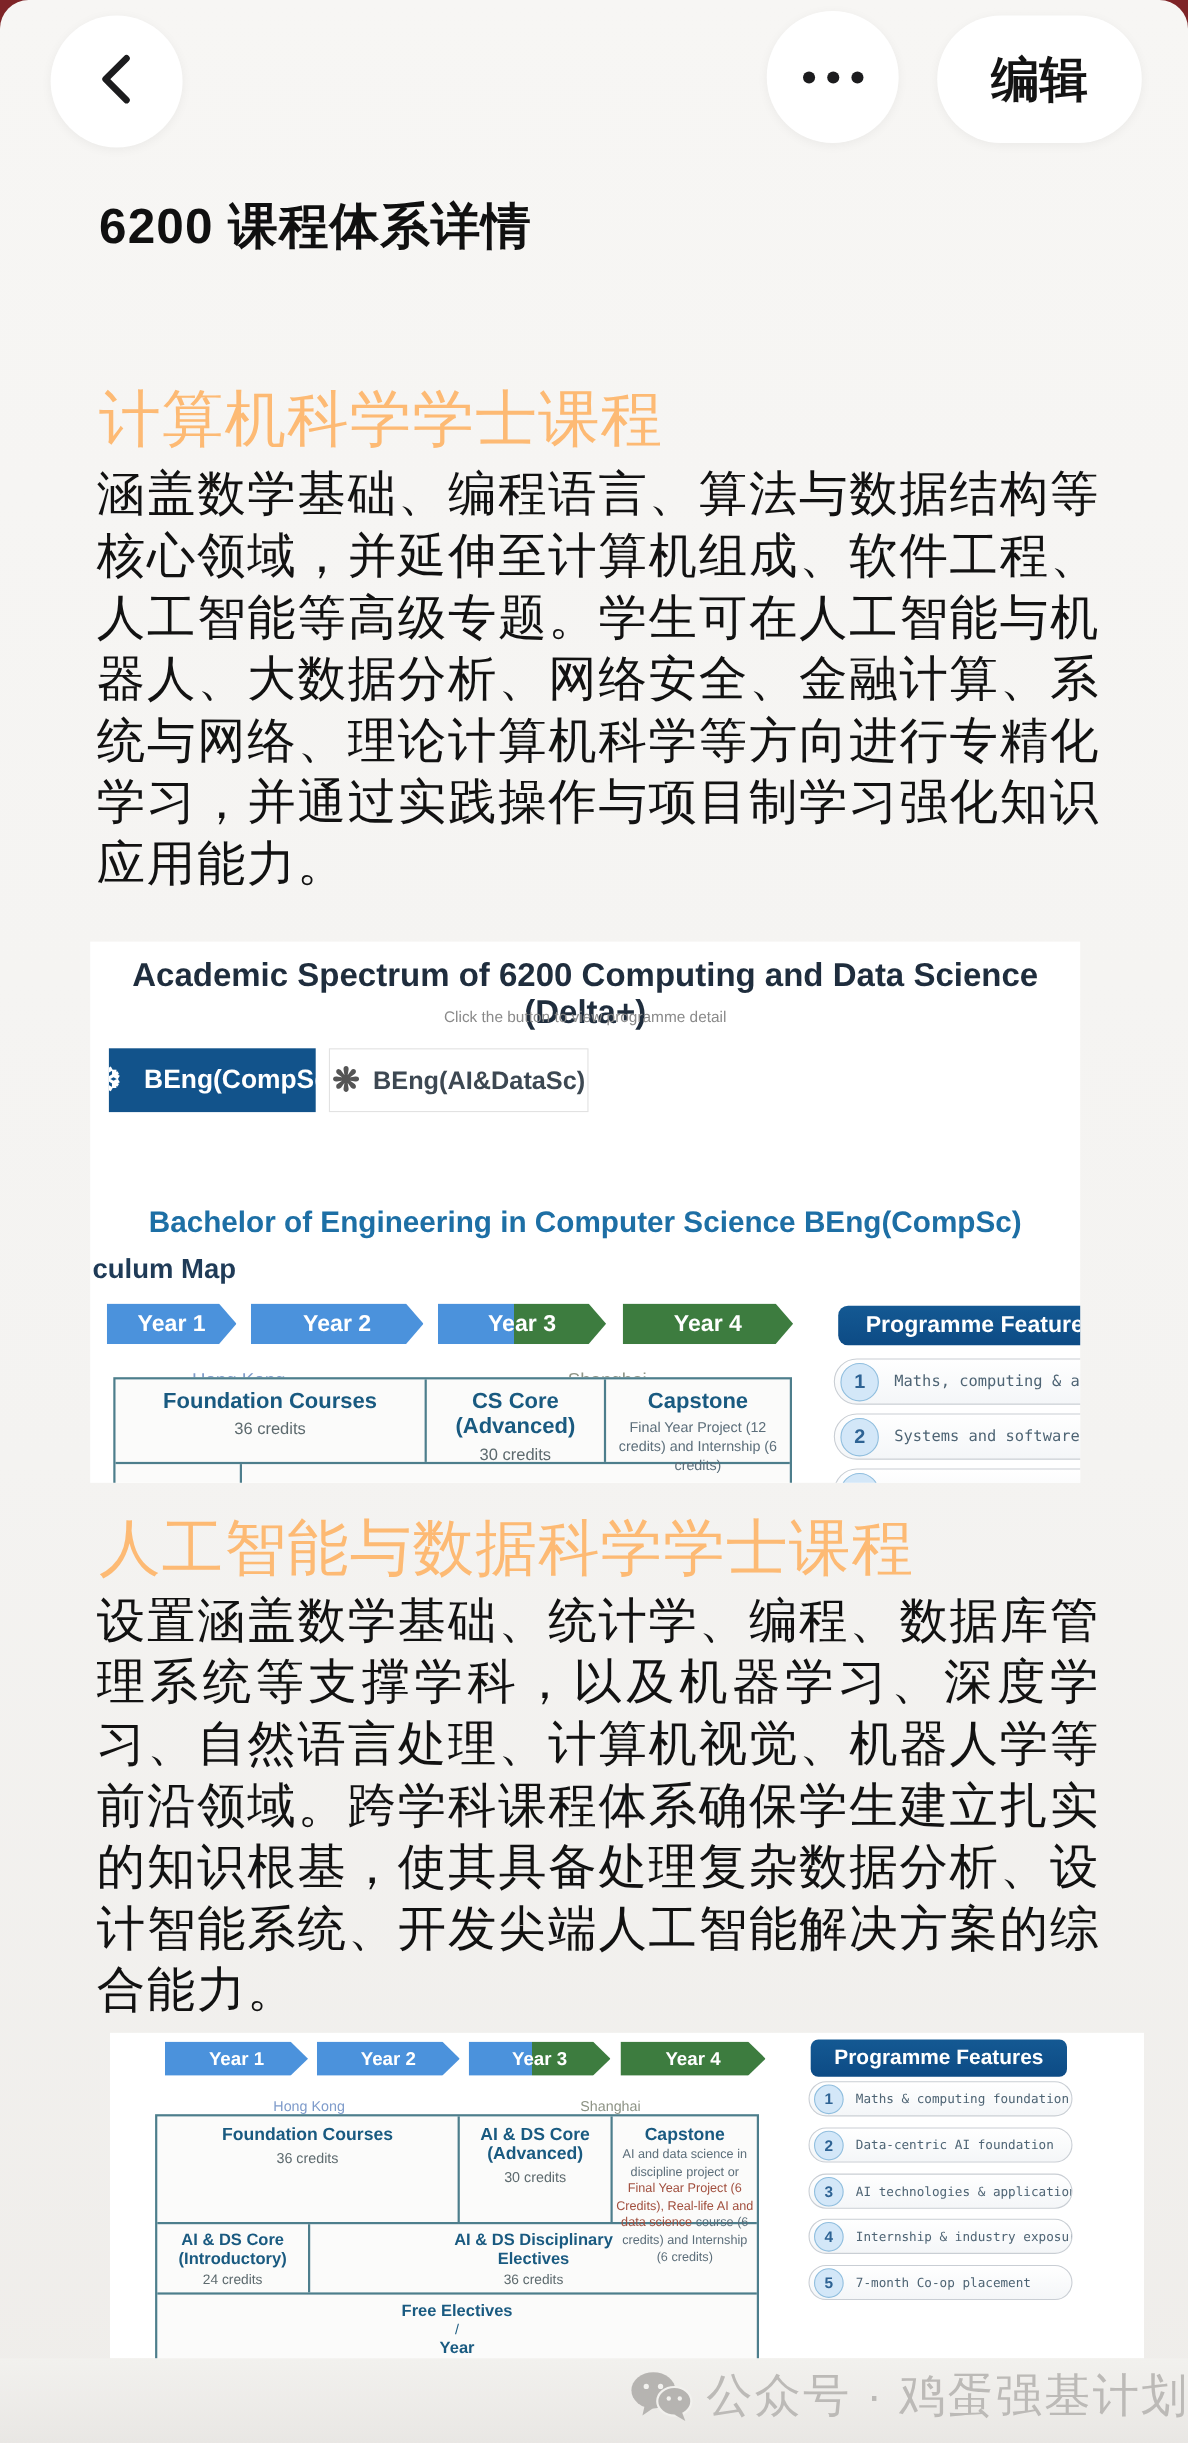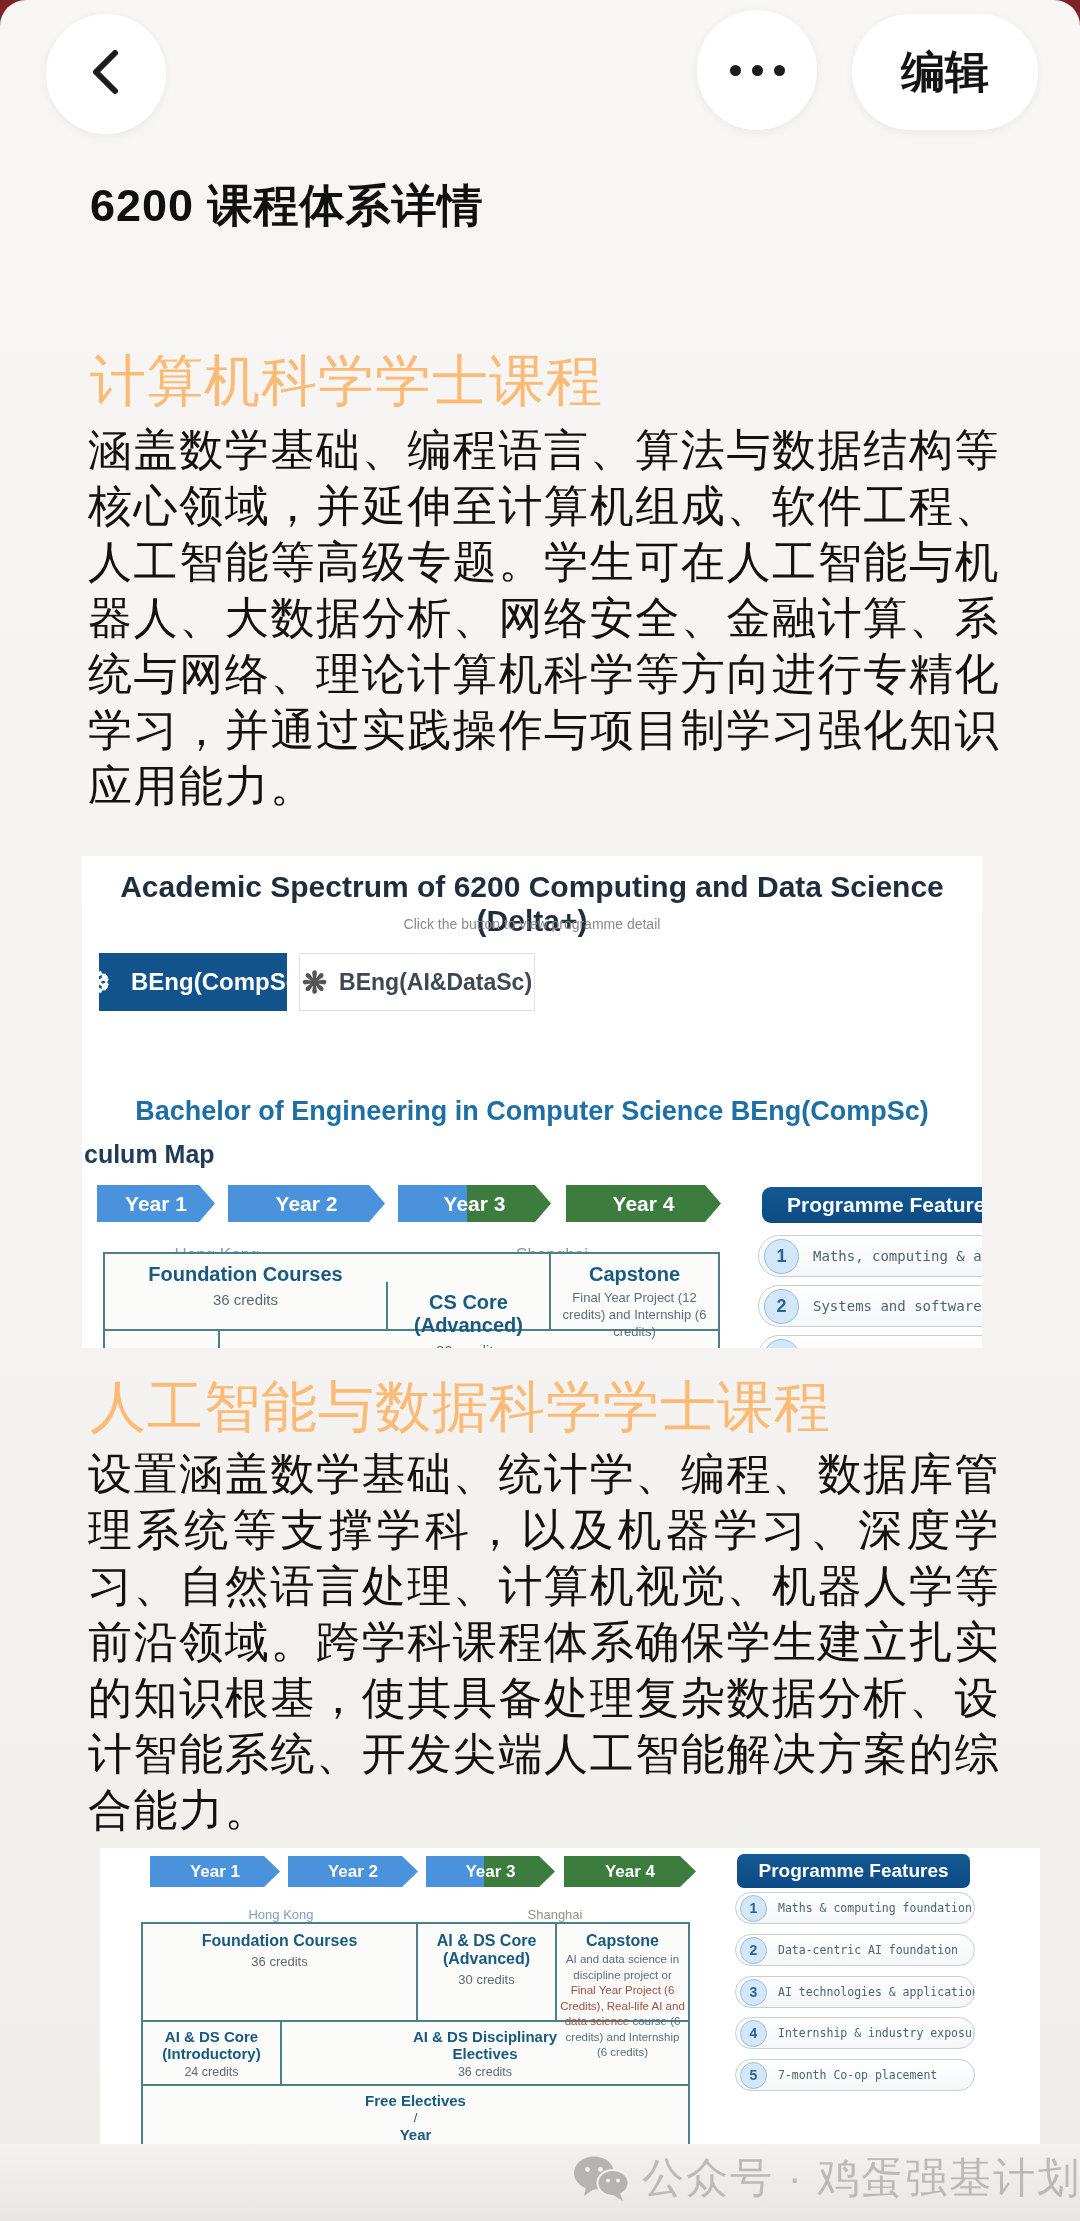--- a/index.html
+++ b/index.html
@@ -54,21 +54,21 @@
   .f1-prog{position:absolute;top:208px;left:0;width:100%;text-align:center;font-size:27px;font-weight:700;color:#1d6fa5;margin-top:32px;}
   .f1-map{position:absolute;left:2px;top:284px;font-size:25px;font-weight:700;color:#1f3b57;}
   .f1 .arrow{top:329px;height:37px;font-size:21px;}
   .f1-y1{left:15px;width:118px;} .f1-y2{left:146px;width:157px;}
   .f1-y3{left:316px;width:153px;} .f1-y4{left:484px;width:155px;}
   .f1-hk{left:70px;top:372px;width:130px;font-size:17px;}
   .f1-sh{left:405px;top:372px;width:130px;font-size:17px;}
   .f1-table{left:21px;top:396px;width:617px;height:200px;}
   .f1-r1{height:77px;border-bottom:2px solid #4d7e8c;}
   .f1-r1 .tcell{padding-top:9px;}
-  .f1-ca{width:281px;} .f1-cb{width:163px;margin-top:28px;} .f1-cc{flex:1;}
+  .f1-ca{width:281px;} .f1-cb{width:163px;} .f1-cc{flex:1;}
   .f1-r1 .cell-title{font-size:20px;}
   .f1-r1 .cell-credits{font-size:15px;margin-top:5px;}
   .f1-cc .cell-detail{font-size:13px;line-height:17px;color:#5c6e7a;margin-top:3px;padding:0 5px;}
   .f1-r2{height:40px;}
   .f1-r2 .tcell{padding-top:4px;}
   .f1-r2a{width:113px;} .f1-r2b{flex:1;}
   .f1 .feat-header{left:680px;top:331px;width:260px;height:36px;border-radius:9px 0 0 9px;font-size:21px;}
   .f1 .pill{left:676px;width:280px;height:42px;border-radius:24px 0 0 24px;padding-left:5px;}
   .f1 .pill .num{width:33px;height:33px;font-size:18px;}
   .f1 .pill .lbl{font-size:14px;margin-left:14px;}

